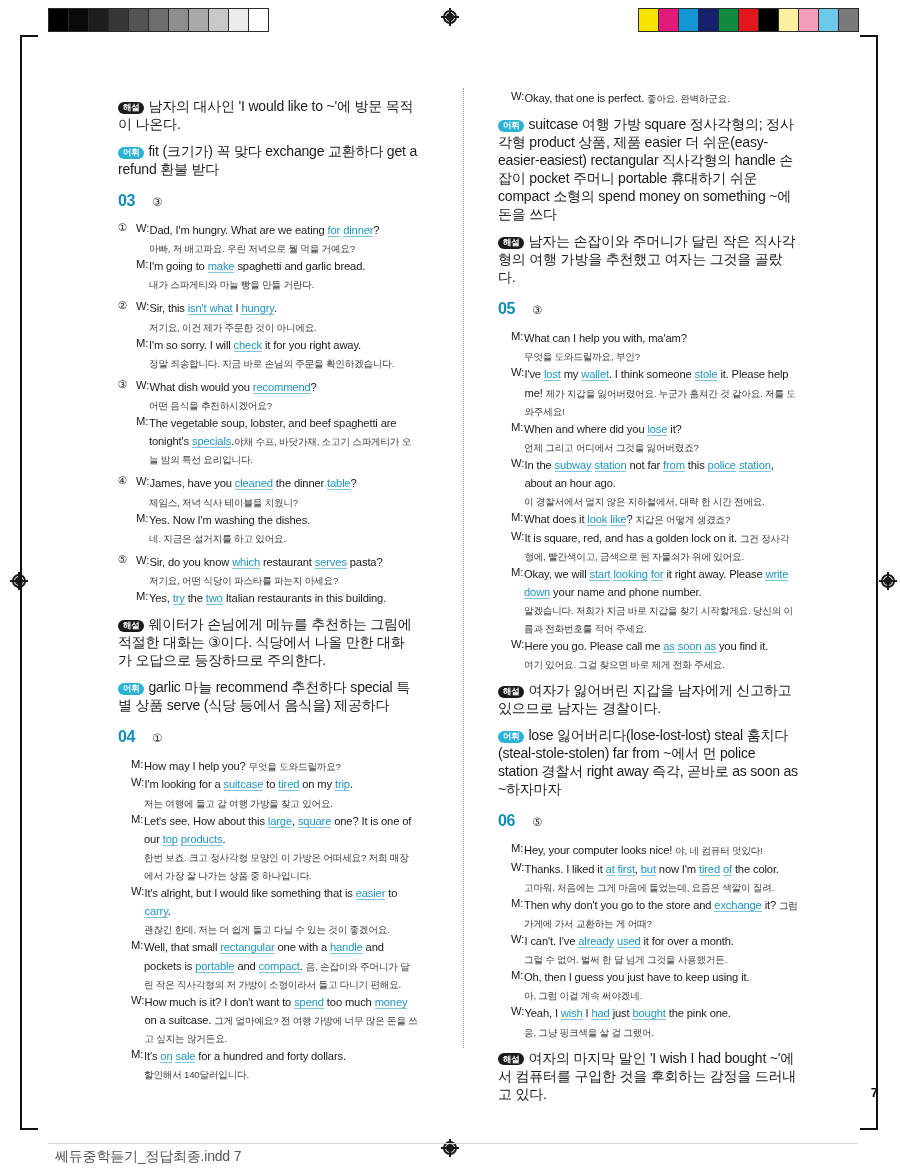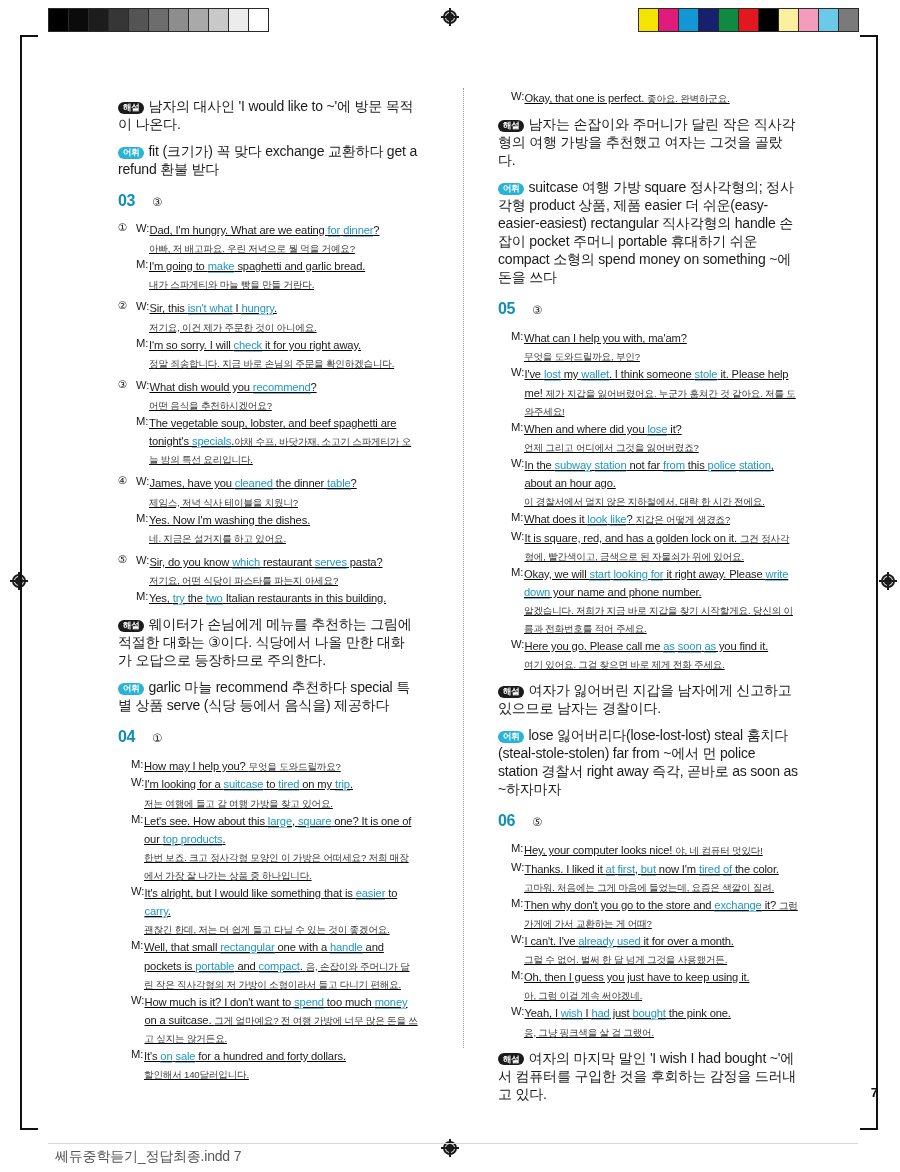--- a/index.html
+++ b/index.html
@@ -74,21 +74,21 @@
     min-width:28px;
   }
   .q-ans{font-size:11.5px;color:#1b1b1b;margin-left:6px;}
 
   .dlg{margin:0 0 0 0;}
   .opt-row{display:flex;margin-bottom:6px;}
   .opt-mark{width:18px;flex:0 0 18px;font-size:10.5px;color:#1b1b1b;padding-top:1px;}
   .opt-body{flex:1;}
   .line{display:flex;}
   .spk{flex:0 0 13px;font-size:11.2px;line-height:16.2px;color:#1b1b1b;}
-  .txt{flex:1;text-decoration:underline;}
+  .txt{flex:1;}
   .indent{padding-left:13px;}
 
   
   .tagbox{margin:9px 0 0 0;}
   .tag{
     display:inline-block;vertical-align:1px;
     font-size:8.5px;font-weight:bold;color:#ffffff;
     padding:1.5px 5px 2px 5px;margin-right:4px;
     letter-spacing:-0.3px;line-height:1;border-radius:6px;
   }
@@ -359,24 +359,24 @@
   <div class="col" id="col-right">
 
     <div class="dlg indent" id="q04cont-lines">
         <div class="line">
           <span class="spk">W:</span>
           <span class="txt"><span class="en"><span>Okay, that one is perfect. </span></span><span class="ko">좋아요. 완벽하군요.</span></span>
         </div>
       </div>
 
     <div class="tagbox">
+      <span class="tag tag-voc">어휘</span><span class="tagtext voc">suitcase 여행 가방   square 정사각형의; 정사각형   product 상품, 제품   easier 더 쉬운(easy-easier-easiest)   rectangular 직사각형의   handle 손잡이   pocket 주머니   portable 휴대하기 쉬운   compact 소형의   spend money on something ~에 돈을 쓰다</span>
+    </div>
+    <div class="tagbox">
       <span class="tag tag-sol">해설</span><span class="tagtext">남자는 손잡이와 주머니가 달린 작은 직사각형의 여행 가방을 추천했고 여자는 그것을 골랐다.</span>
-    </div>
-    <div class="tagbox">
-      <span class="tag tag-voc">어휘</span><span class="tagtext voc">suitcase 여행 가방   square 정사각형의; 정사각형   product 상품, 제품   easier 더 쉬운(easy-easier-easiest)   rectangular 직사각형의   handle 손잡이   pocket 주머니   portable 휴대하기 쉬운   compact 소형의   spend money on something ~에 돈을 쓰다</span>
     </div>
 
     <div class="blk-gap"></div>
 
     <div>
       <div class="q-head">
         <span class="q-num">05</span>
         <span class="q-ans">③</span>
       </div>
       <div class="dlg indent" id="q05-lines">

